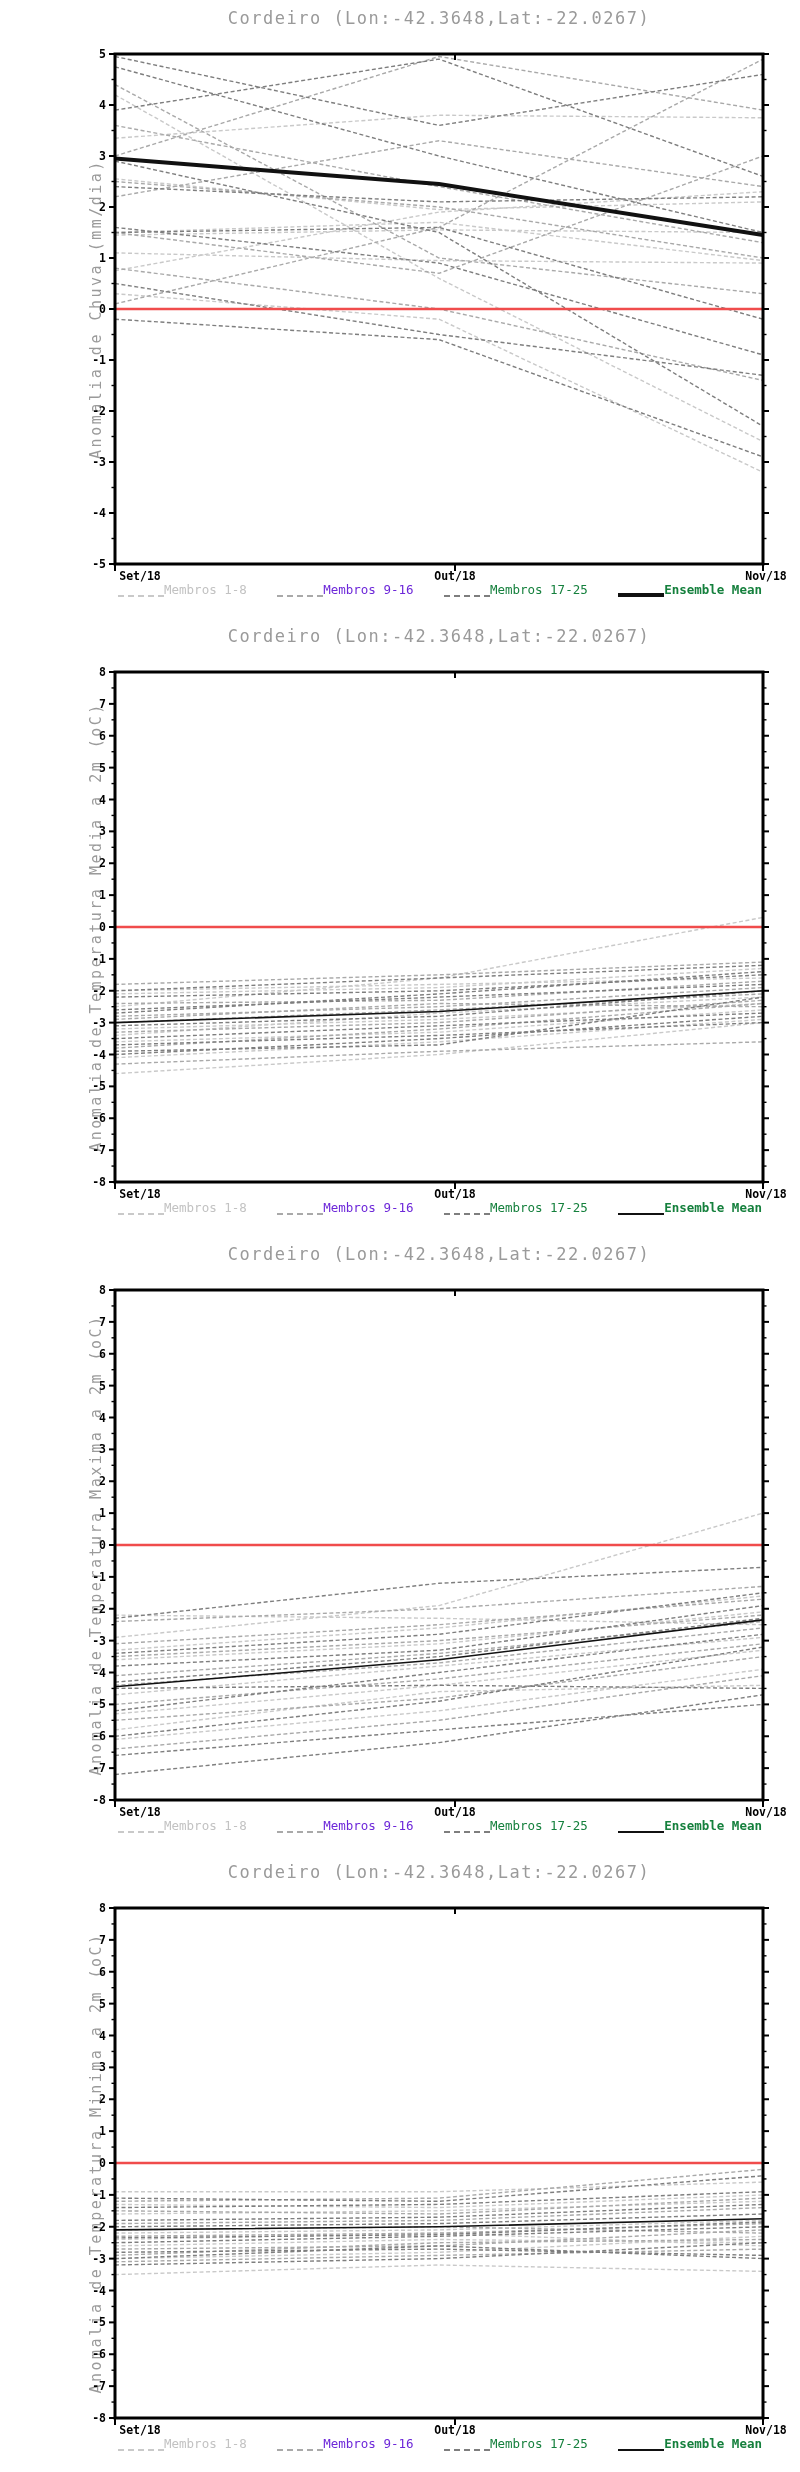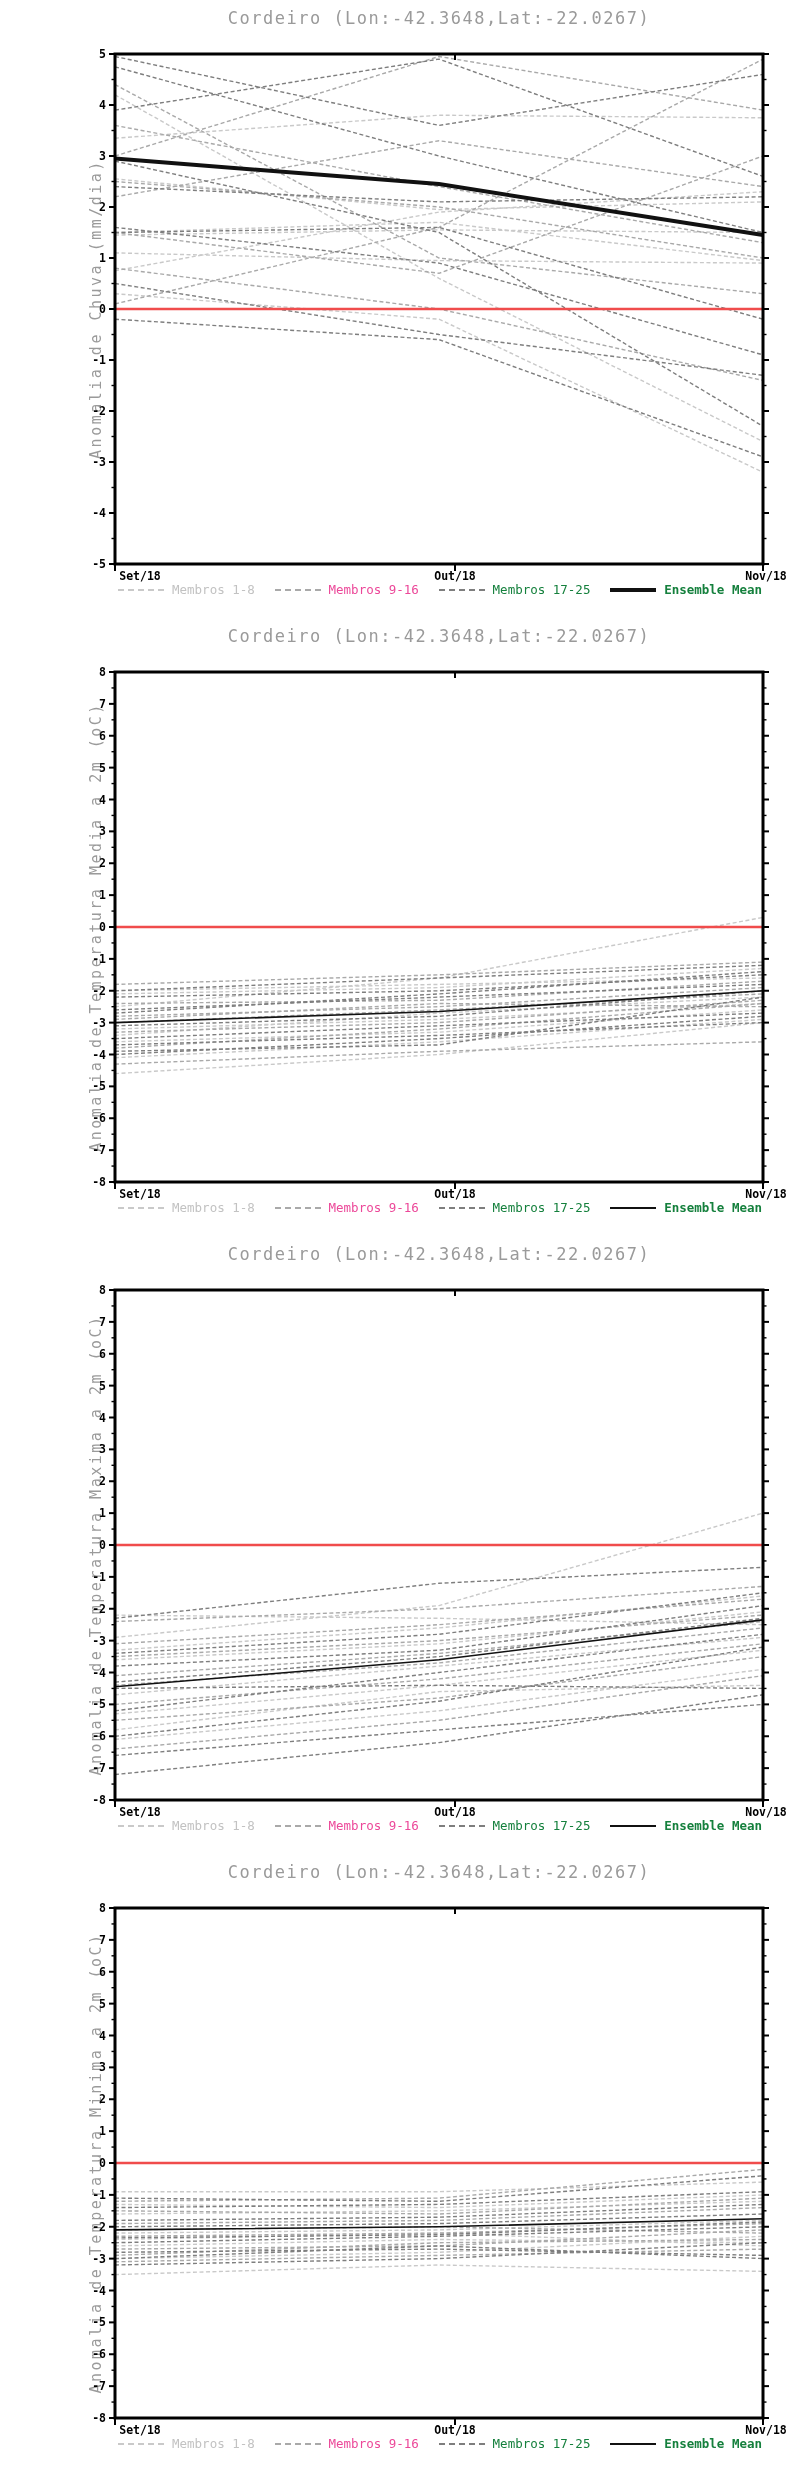--- a/index.html
+++ b/index.html
@@ -18,28 +18,28 @@
   .y-label span{
     display:inline-block;transform:translate(-50%,-50%) rotate(-90deg);
     transform-origin:center;white-space:nowrap;
   }
   .plot-svg{position:absolute;left:0;top:0;}
   .legend{
     position:absolute;left:118px;top:582px;width:644px;
     display:flex;justify-content:space-between;align-items:center;
     font-size:12.5px;
   }
-  .legend-item{display:flex;align-items:center;gap:8px;white-space:nowrap;}
+  .legend-item{display:flex;align-items:flex-end;white-space:nowrap;}
   .legend-sample{display:inline-block;width:46px;height:0;}
   .legend-sample.dashed1{border-top:2px dashed #c9c9c9;}
   .legend-sample.dashed2{border-top:2px dashed #a9a9a9;}
   .legend-sample.dashed3{border-top:2px dashed #7e7e7e;}
   .legend-sample.solid{border-top:2px solid #111;}
   .chart-section.first .legend-sample.solid{border-top:4px solid #111;}
-  .lt1{color:#c2c2c2;} .lt2{color:#ec4899;} .lt3{color:#15803d;} .lt4{color:#15803d;font-weight:bold;}
+  .lt1{color:#c2c2c2;} .lt2{color:#6d28d9;} .lt3{color:#15803d;} .lt4{color:#15803d;font-weight:bold;}
   svg text{font-family:"DejaVu Sans Mono", monospace;}
 </style>
 </head>
 <body>
 
 <div class="page">
 
   <section class="chart-section first">
     <div class="chart-title">Cordeiro (Lon:-42.3648,Lat:-22.0267)</div>
     <div class="y-label"><span>Anomalia de Chuva (mm/dia)</span></div>

